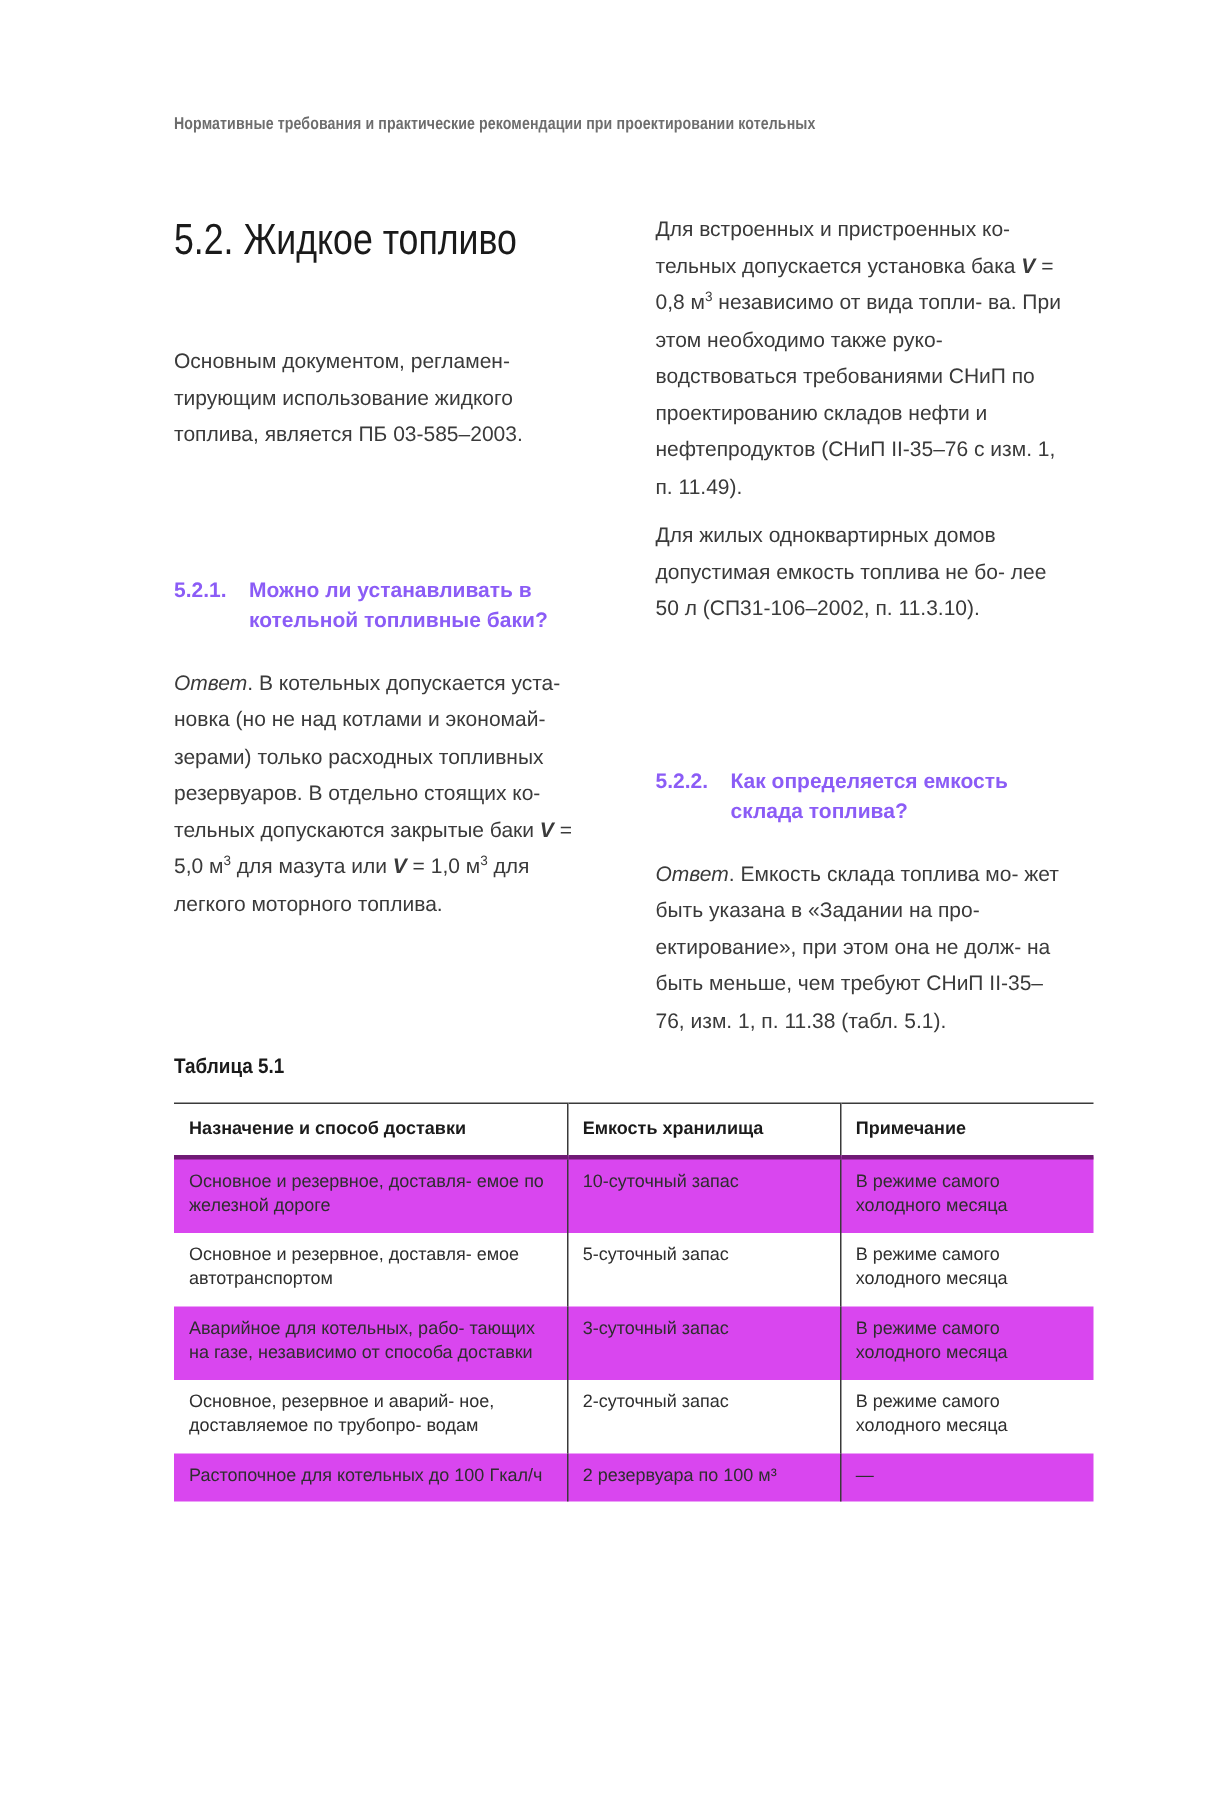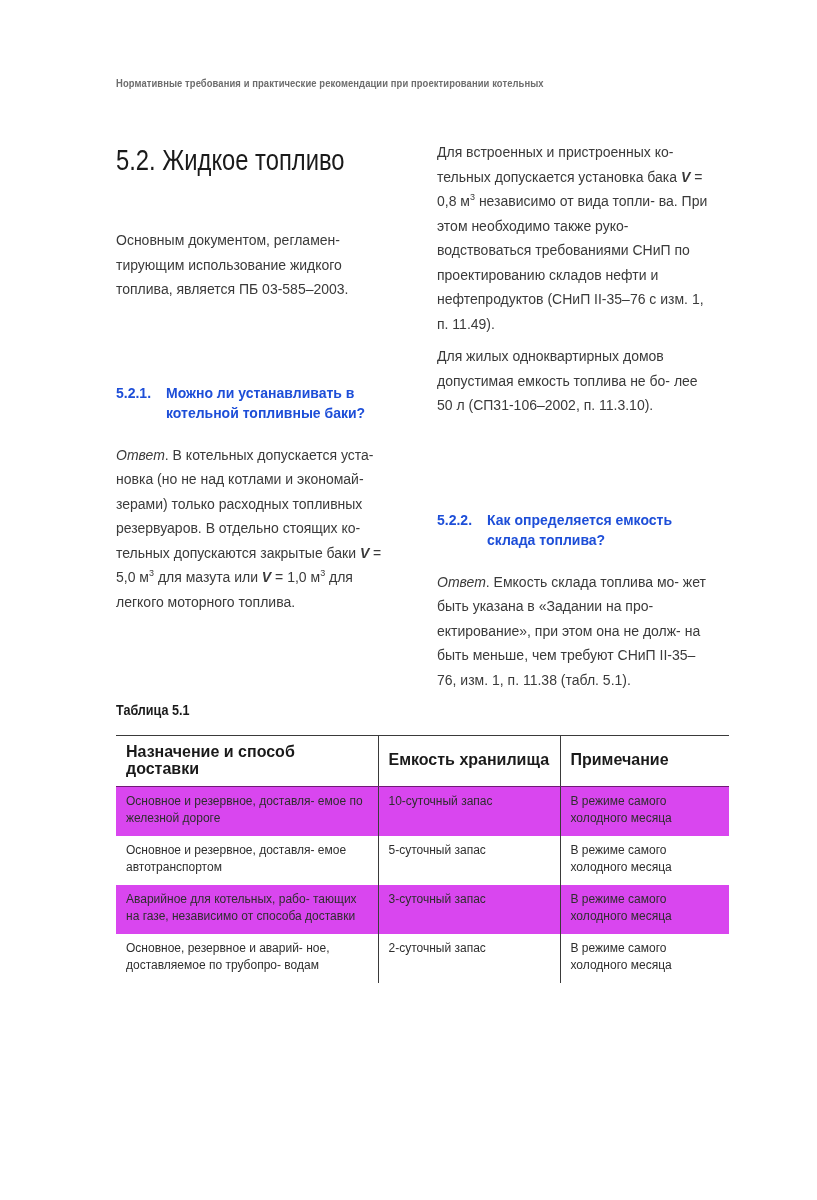--- a/index.html
+++ b/index.html
@@ -7,34 +7,34 @@
          font-family: "Liberation Sans", sans-serif; color: #2a2a2a; }
   .running-head { position: absolute; left: 116px; top: 77px; font-size: 11.5px;
          color: #6d6d6d; font-family: "Liberation Sans", sans-serif; font-weight: bold;
          transform: scaleX(0.82); transform-origin: left top; white-space: nowrap; letter-spacing: 0.1px; }
   .col { position: absolute; width: 275px; font-size: 14px; line-height: 24.5px; color: #3a3a3a; }
   .col-left { left: 116px; top: 140px; }
   .col-right { left: 437px; top: 140px; }
   .chapter-title { font-size: 29px; line-height: 36px; color: #1a1a1a; font-weight: normal;
          transform: scaleX(0.82); transform-origin: left top; white-space: nowrap; margin: 2px 0 0 0; }
   .para { margin: 0; }
-  .sec-head { font-weight: bold; font-size: 14px; line-height: 20px; color: #1d4ed8;
+  .sec-head { font-weight: bold; font-size: 14px; line-height: 20px; color: #8b5cf6;
          display: flex; margin: 0; }
   .sec-num { width: 50px; flex: none; }
   .sec-text { flex: 1; }
   .em { font-style: italic; }
   .var { font-style: italic; font-weight: bold; }
   sup { font-size: 9px; line-height: 0; vertical-align: super; }
 
   .table-caption { position: absolute; left: 116px; top: 702px; font-size: 14px; font-weight: bold;
          color: #1a1a1a; transform: scaleX(0.9); transform-origin: left top; }
   table.t { position: absolute; left: 116px; top: 735px; width: 613px; border-collapse: collapse;
          font-size: 12px; line-height: 16.5px; color: #2e2e2e; }
-  table.t th { text-align: left; font-weight: bold; font-size: 16px; color: #1a1a1a;
-         padding: 8px 10px 9px 10px; border-top: 1.5px solid #3a3a3a; border-bottom: 1px solid #701a75; }
+  table.t th { text-align: left; font-weight: bold; font-size: 12px; color: #1a1a1a;
+         padding: 8px 10px 9px 10px; border-top: 1.5px solid #3a3a3a; border-bottom: 3px solid #701a75; }
   table.t td { vertical-align: top; padding: 6px 10px 10px 10px; }
   table.t th + th, table.t td + td { border-left: 1.2px solid #3a3a3a; }
   table.t tr.shaded td { background: #d946ef; }
   table.t tr.last td { border-bottom: 1.5px solid #3a3a3a; }
   table.t col.c1 { width: 262px; } table.t col.c2 { width: 182px; } table.t col.c3 { width: 169px; }
 </style>
 </head>
 <body>
 
 <div class="running-head">Нормативные требования и практические рекомендации при проектировании котельных</div>
@@ -92,14 +92,19 @@
     <tr class="shaded">
       <td>Аварийное для котельных, рабо- тающих на газе, независимо от способа доставки</td>
       <td>3-суточный запас</td>
       <td>В режиме самого холодного месяца</td>
     </tr>
     <tr>
       <td>Основное, резервное и аварий- ное, доставляемое по трубопро- водам</td>
       <td>2-суточный запас</td>
       <td>В режиме самого холодного месяца</td>
     </tr>
+    <tr class="shaded">
+      <td>Растопочное для котельных до 100 Гкал/ч</td>
+      <td>2 резервуара по 100 м³</td>
+      <td>—</td>
+    </tr>
   </tbody>
 </table>
 
 </body></html>

